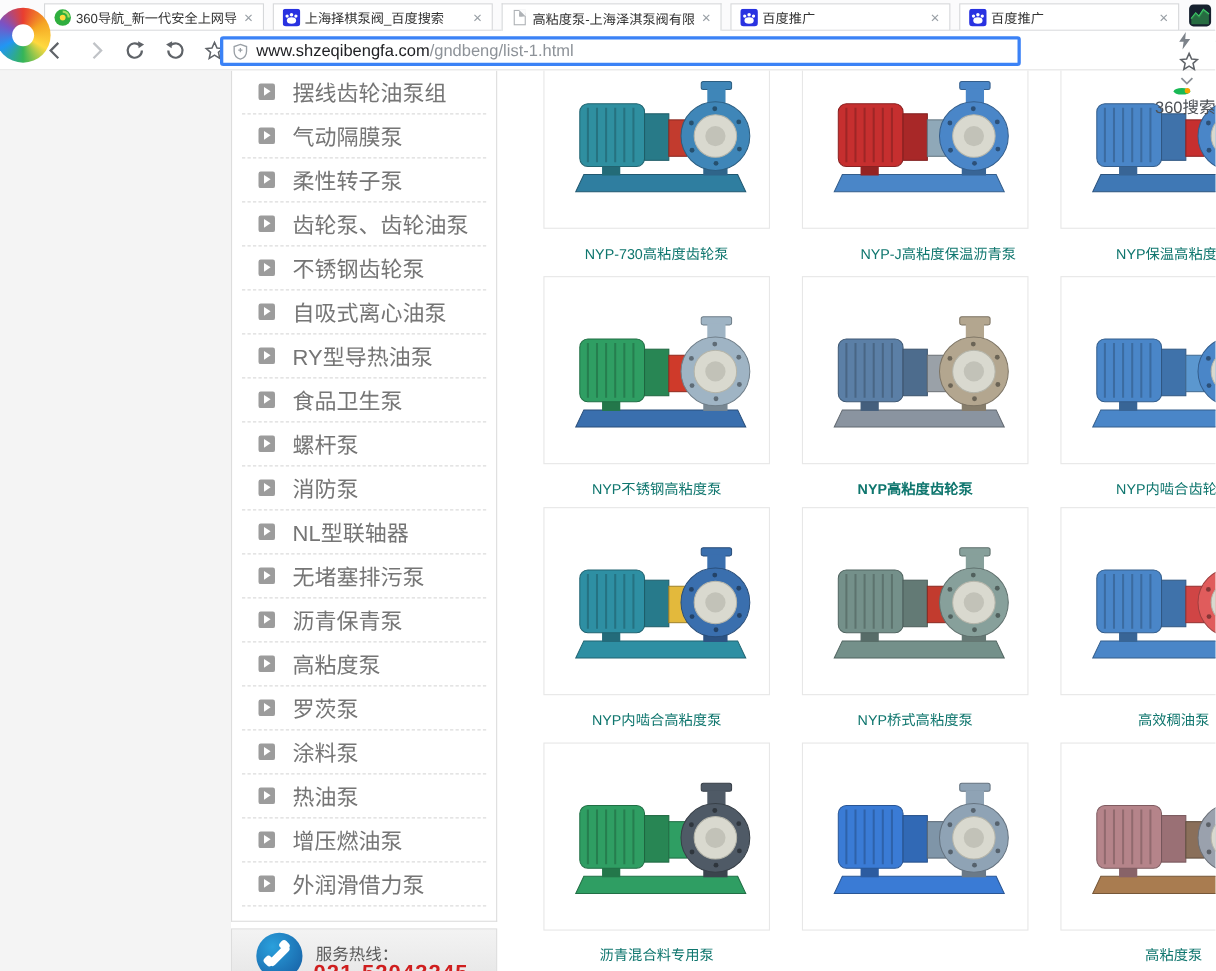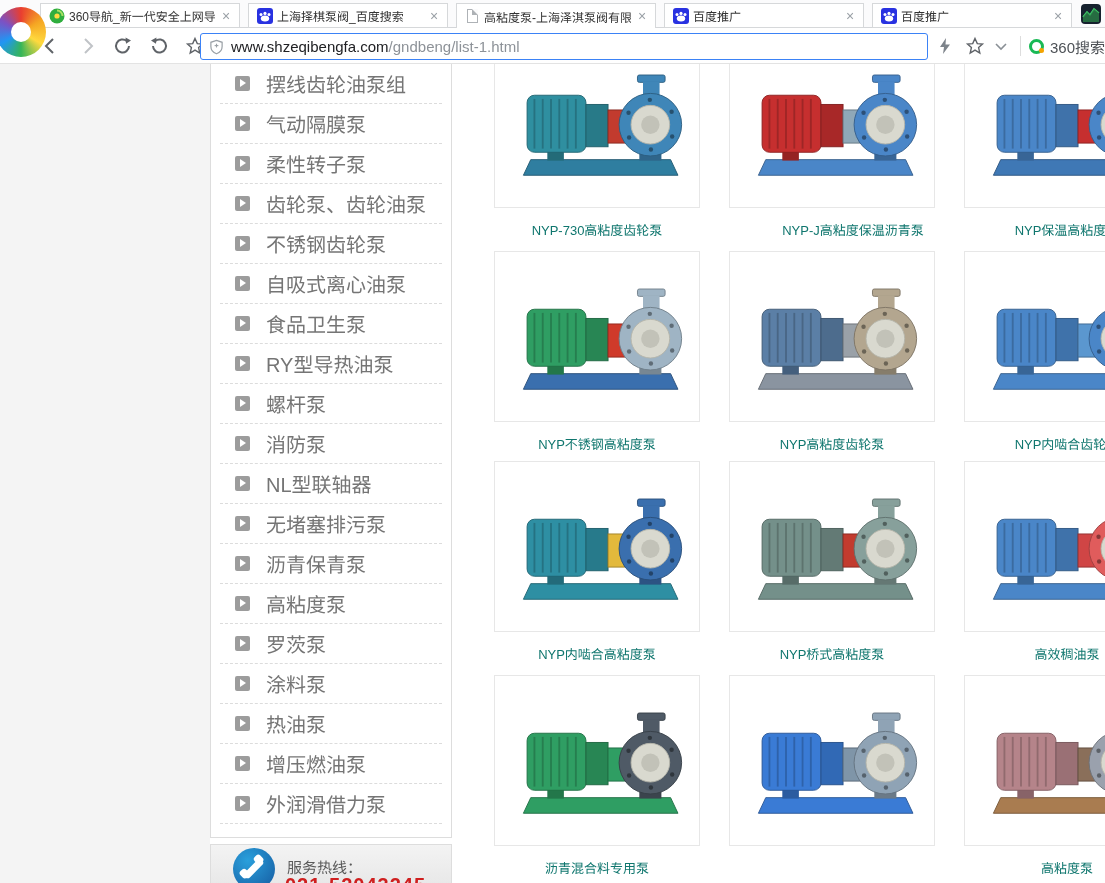--- a/index.html
+++ b/index.html
@@ -19,25 +19,25 @@
   .tab-close { color:#9aa0a6; font-size:14px; line-height:14px; width:14px; text-align:center; cursor:pointer; }
   .fav { width:16px; height:16px; flex:0 0 16px; position:relative; display:inline-block; }
   .fav svg { display:block; }
   .fav-page { width:11px; height:14px; flex:0 0 11px; margin:0 2px; background:#fff; border:1px solid #aeb2b6; position:relative; }
   .fav-page::after { content:""; position:absolute; right:-1px; top:-1px; border:3px solid #fbfbfc; border-left-color:#aeb2b6; border-bottom-color:#aeb2b6; }
   .stock-icon { position:absolute; right:4px; top:4px; width:20px; height:20px; border-radius:4px; background:#16212e; overflow:hidden; }
 
   .toolbar { position:absolute; left:0; top:28px; width:1105px; height:36px; background:#fff; border-bottom:1px solid #e3e3e3; }
   .navbtns { position:absolute; left:40px; top:0; height:36px; display:flex; align-items:center; gap:14px; }
   .nbtn { width:22px; height:22px; display:flex; align-items:center; justify-content:center; cursor:pointer; }
-  .urlbox { position:absolute; left:200px; top:5px; width:728px; height:27px; border:1px solid #3b82f6; border-radius:3px;
+  .urlbox { position:absolute; left:200px; top:5px; width:728px; height:27px; border:3px solid #3b82f6; border-radius:3px;
     background:#fff; display:flex; align-items:center; padding:0 8px; }
   .url-domain { font-size:15px; color:#202124; margin-left:7px; }
   .url-path { font-size:15px; color:#8d9298; }
-  .tool-right { position:absolute; right:0; top:0; height:36px; display:flex; align-items:center; }
+  .tool-right { position:absolute; right:0; top:0; height:36px; display:flex; align-items:center;flex-direction:column; }
   .vsep { width:1px; height:20px; background:#ddd; margin:0 8px; }
   .search-ring { width:15px; height:15px; border:3px solid #19b955; border-radius:50%; position:relative; margin-right:6px; }
   .search-ring::after { content:""; position:absolute; right:-3px; bottom:-2px; width:5px; height:5px; border-radius:50%; background:#f5a300; }
   .search-label { font-size:15px; color:#4d5156; white-space:nowrap; }
 
   
   .page-left-strip { position:absolute; left:0; top:64px; width:210px; height:819px; background:#f4f4f4; }
 
   .sidebar { position:absolute; left:210px; top:64px; width:242px; height:774px; background:#fff;
     border:1px solid #ddd; border-top:none; }
@@ -200,21 +200,21 @@
           <circle cx="158" cy="74" r="21" fill="#d9d9cf" stroke="#b5b5aa"></circle>
           <circle cx="158" cy="74" r="10" fill="#c2c2b8"></circle>
           <circle cx="181.7" cy="86.9" r="2.4" fill="rgb(107,100,86)"></circle>
           <circle cx="158.6" cy="101.0" r="2.4" fill="rgb(107,100,86)"></circle>
           <circle cx="134.9" cy="88.0" r="2.4" fill="rgb(107,100,86)"></circle>
           <circle cx="134.3" cy="61.1" r="2.4" fill="rgb(107,100,86)"></circle>
           <circle cx="157.4" cy="47.0" r="2.4" fill="rgb(107,100,86)"></circle>
           <circle cx="181.1" cy="60.0" r="2.4" fill="rgb(107,100,86)"></circle>
         </svg></div>
     </div>
-    <div class="caption" style="left: 729px; top: 434px;">NYP高粘度齿轮泵</div>
+    <div class="caption" style="left: 729px; top: 434px; font-weight: bold;">NYP高粘度齿轮泵</div>
     <div class="card" style="left: 964px; top: 251px;">
       <div><svg width="184" height="130" viewBox="0 0 200 140">
           <polygon points="28,112 180,112 188,129 20,129" fill="#4a86c8" stroke="rgb(52,94,140)"></polygon>
           <rect x="46" y="100" width="18" height="13" fill="rgb(56,101,150)"></rect>
           <rect x="146" y="100" width="24" height="13" fill="rgb(56,101,150)"></rect>
           <rect x="144" y="20" width="30" height="8" rx="2" fill="#4a86c8" stroke="rgb(52,94,140)"></rect>
           <rect x="150" y="27" width="18" height="18" fill="#4a86c8"></rect>
           <rect x="24" y="42" width="64" height="62" rx="8" fill="#4a86c8" stroke="rgb(52,94,140)"></rect>
           <line x1="32" y1="46" x2="32" y2="100" stroke="rgb(59,107,160)" stroke-width="2"></line>
           <line x1="41" y1="46" x2="41" y2="100" stroke="rgb(59,107,160)" stroke-width="2"></line>
@@ -434,25 +434,25 @@
     <div class="side-item">
       <span class="side-ico"></span>
       <span class="side-label">不锈钢齿轮泵</span>
     </div>
     <div class="side-item">
       <span class="side-ico"></span>
       <span class="side-label">自吸式离心油泵</span>
     </div>
     <div class="side-item">
       <span class="side-ico"></span>
+      <span class="side-label">RY型导热油泵</span>
+    </div>
+    <div class="side-item">
+      <span class="side-ico"></span>
       <span class="side-label">食品卫生泵</span>
-    </div>
-    <div class="side-item">
-      <span class="side-ico"></span>
-      <span class="side-label">RY型导热油泵</span>
     </div>
     <div class="side-item">
       <span class="side-ico"></span>
       <span class="side-label">螺杆泵</span>
     </div>
     <div class="side-item">
       <span class="side-ico"></span>
       <span class="side-label">消防泵</span>
     </div>
     <div class="side-item">

